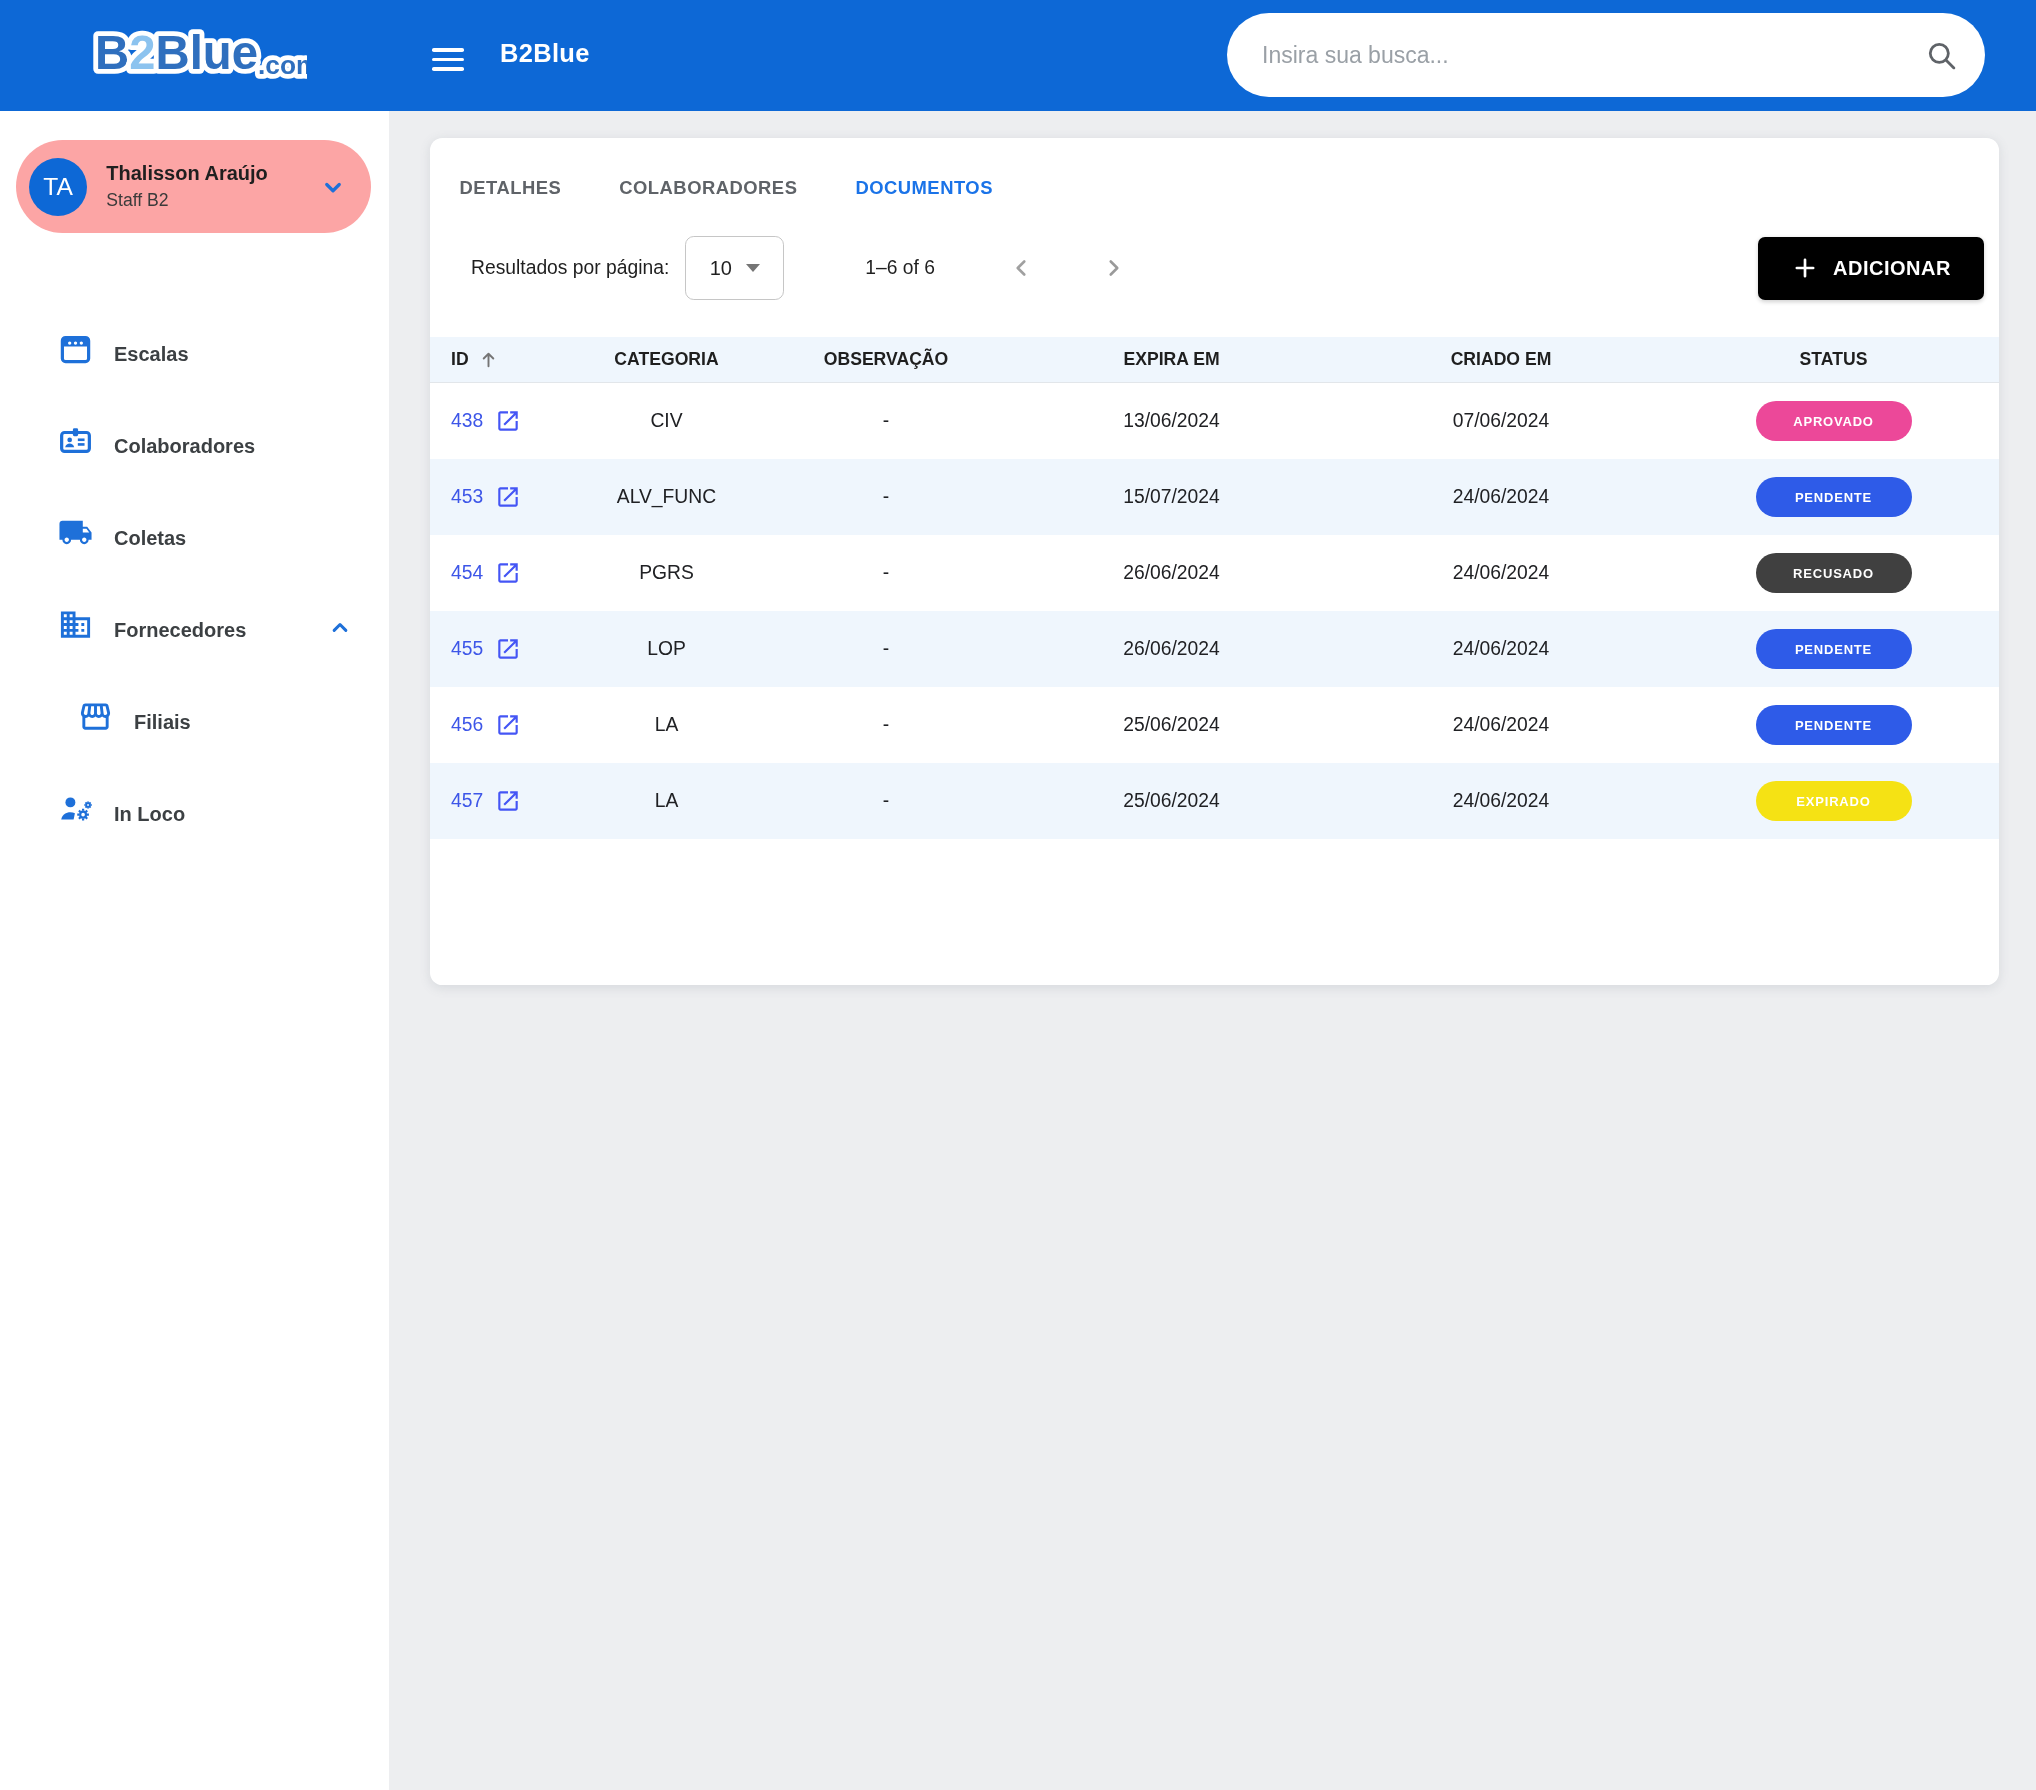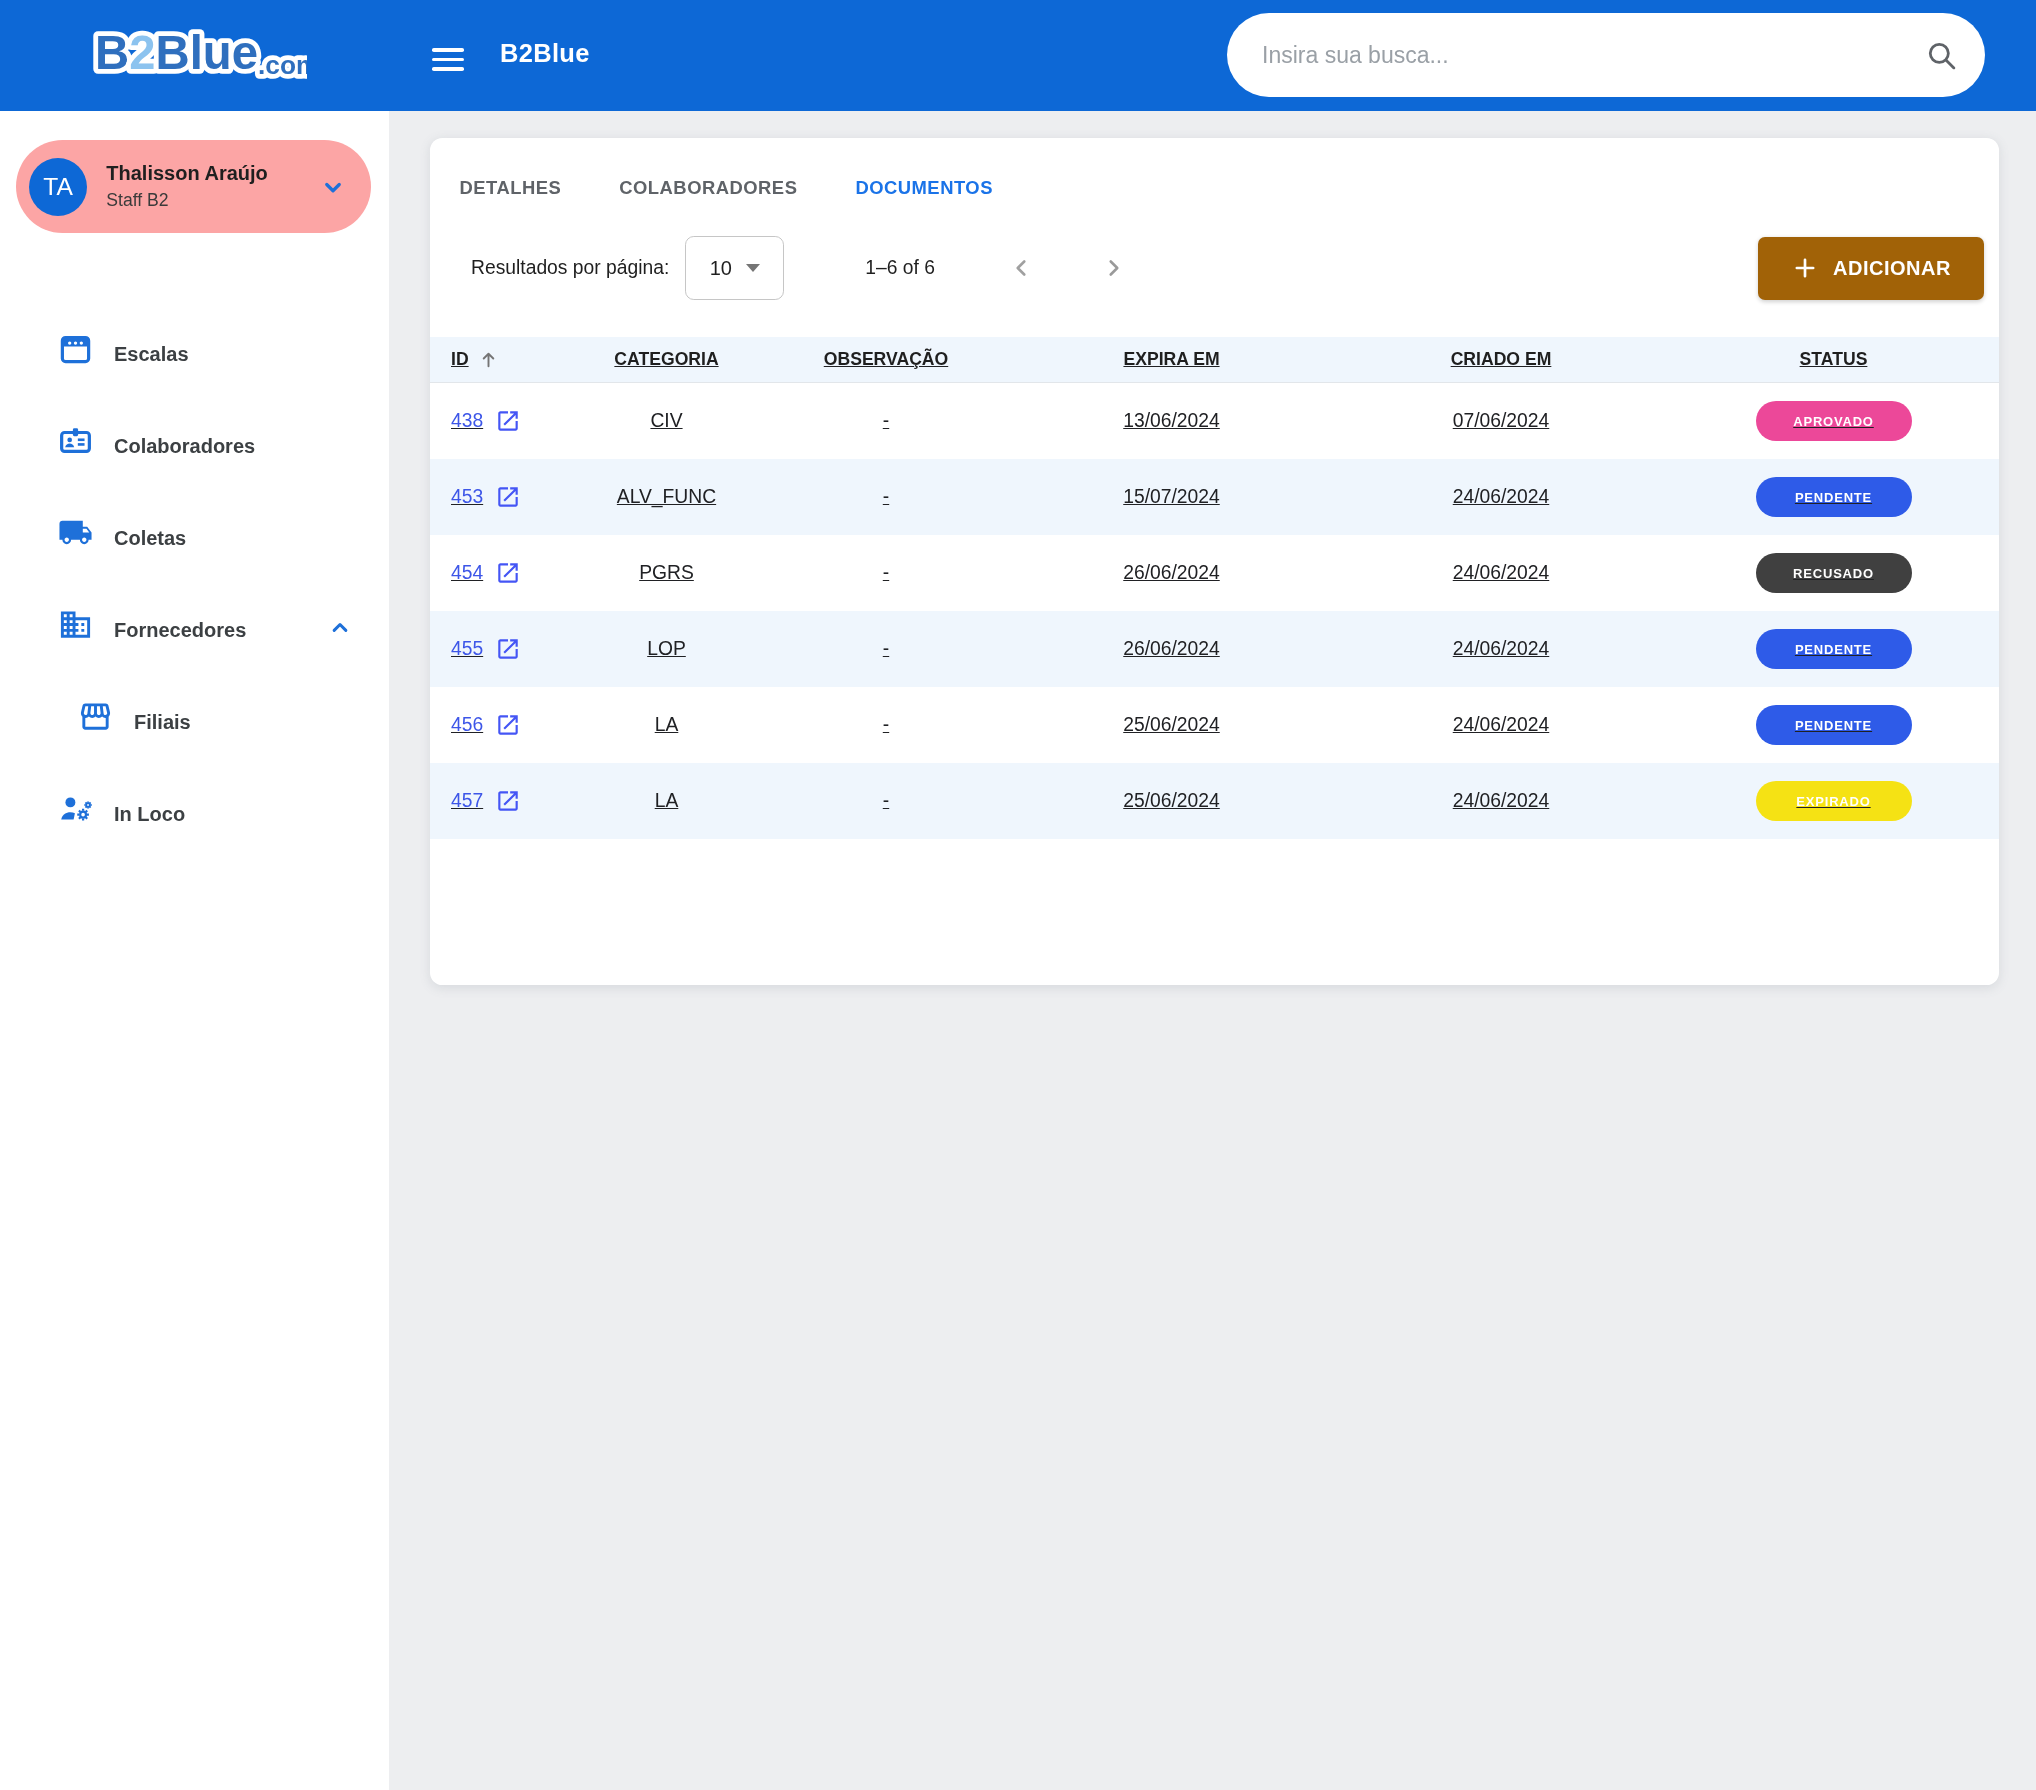--- a/index.html
+++ b/index.html
@@ -87,27 +87,27 @@
     width:99px; height:64px; border:1.8px solid #C6C6C6; border-radius:8.8px;
     margin-left:16px; display:flex; align-items:center; justify-content:center;
     gap:14px; font-size:20px; color:#1F1F1F; cursor:pointer; background:#fff;
   }
   .caret { width:0; height:0; border-left:7px solid transparent; border-right:7px solid transparent; border-top:8px solid #757575; }
   .range { font-size:19.3px; color:#1F1F1F; margin-left:81px; }
   .pg-chevrons { display:flex; gap:44px; margin-left:61px; }
   .pg-chev { width:49px; height:49px; display:flex; align-items:center; justify-content:center; cursor:pointer; border-radius:50%; }
   .add-btn {
     margin-left:auto; width:226px; height:63px; border:none; border-radius:7px;
-    background:#a16207; color:#fff; font-size:20px; font-weight:700; letter-spacing:0.5px;
+    background:#000000; color:#fff; font-size:20px; font-weight:700; letter-spacing:0.5px;
     display:flex; align-items:center; justify-content:center; gap:14px; cursor:pointer;
     font-family:"Liberation Sans", sans-serif;
     box-shadow:0 1.8px 4.4px rgba(0,0,0,.18);
   }
 
-  .table { position:absolute; top:199px; left:0; width:1569px;text-decoration:underline; }
+  .table { position:absolute; top:199px; left:0; width:1569px; }
   .thead, .trow {
     display:grid;
     grid-template-columns:140px 193px 246px 325px 334px 331px;
     align-items:center;
   }
   .thead {
     height:46px; background:#EFF6FD; border-bottom:0.9px solid #E2E6EA;
     font-size:17.6px; font-weight:700; color:#1F1F1F;
   }
   .th { text-align:center; }

